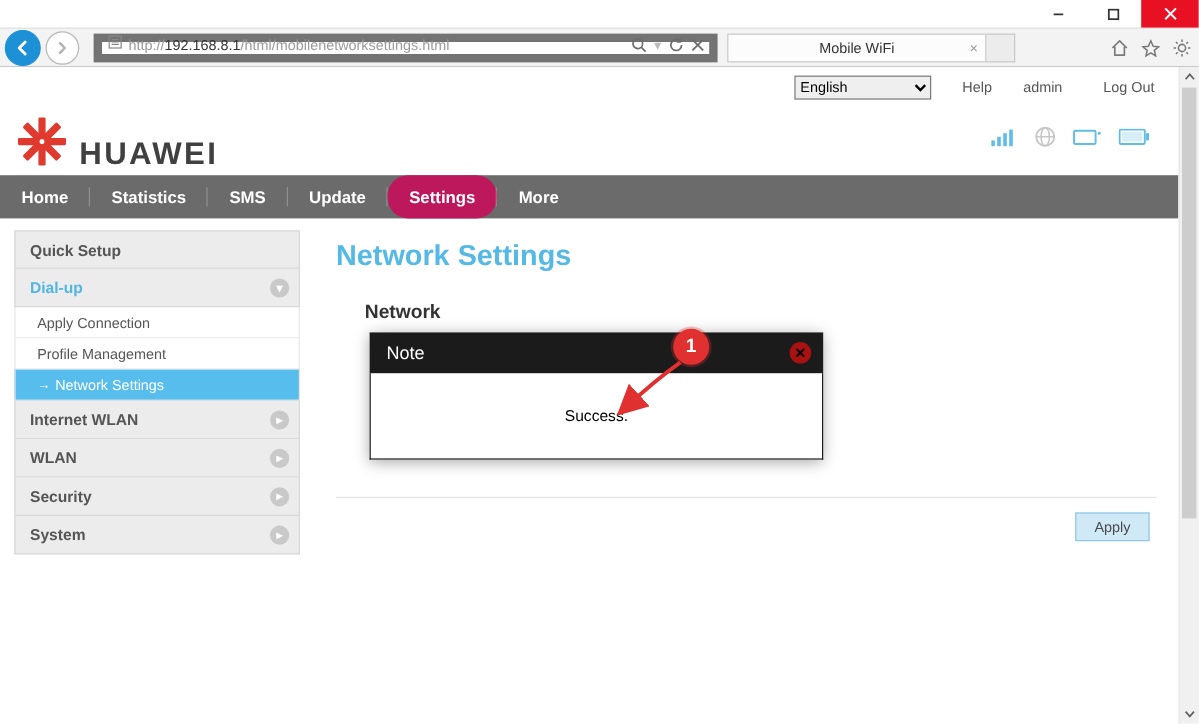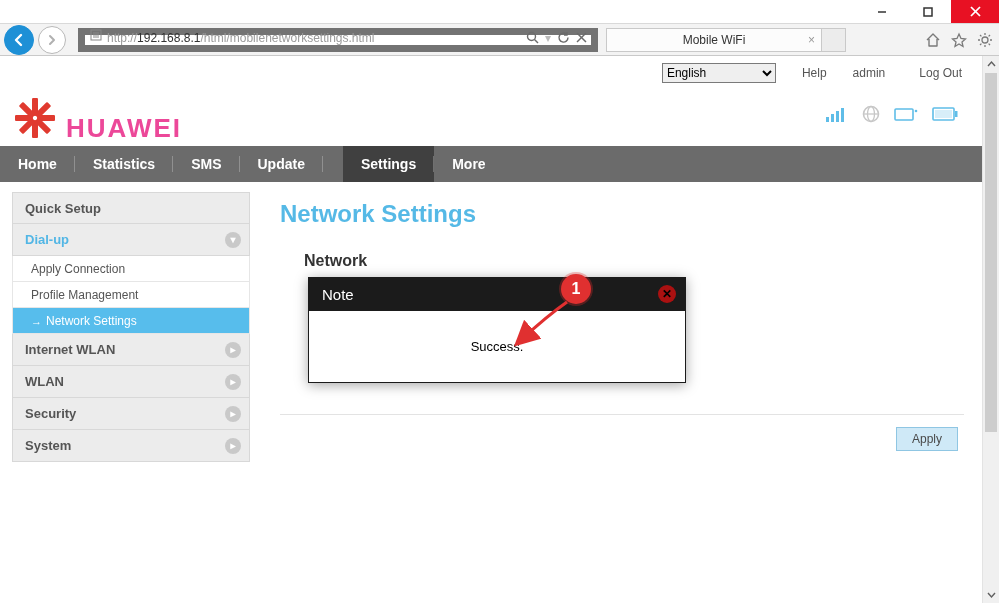--- a/index.html
+++ b/index.html
@@ -72,43 +72,43 @@
     height: 30px; padding: 4px 20px 0 0; gap: 26px; font-size: 12px; color: #555;
   }
   .lang-select {
     width: 114px; height: 20px; border: 1px solid #7a7a7a; font-size: 12px; background: #efefef;
   }
   .util-link { color: #555; cursor: pointer; }
 
   
   .logo-row { height: 60px; display: flex; align-items: center; padding-left: 12px; justify-content: space-between; padding-right: 24px; }
   .logo { display: flex; align-items: center; gap: 10px; }
-  .logo-text { font-size: 26px; letter-spacing: 2px; color: #ec4899; font-weight: 600; margin-top: 24px; }
+  .logo-text { font-size: 26px; letter-spacing: 2px; color: #404040; font-weight: 600; margin-top: 24px; }
   .petal {
     width: 44px; height: 44px; position: relative;
   }
   .petal .p {
     position: absolute; left: 20px; top: 4px; width: 6px; height: 18px;
     background: #e03a2f; border-radius: 3px 3px 8px 8px; transform-origin: 3px 20px;
   }
   .status-icons { display: flex; gap: 14px; align-items: center; color: #9a9a9a; }
 
   
   .main-nav {
     height: 36px; background: #6b6b6b; display: flex; align-items: stretch;
     font-size: 14px; color: #fff; font-weight: 600;
   }
   .main-nav .mi {
-    padding: 0 18px; display: flex; align-items: center; position: relative; cursor: pointer;
+    padding: 0 18px; display: flex; align-items: center; position: relative; cursor: pointer; border-radius: 17px;
   }
   .main-nav .sep::after {
     content: ""; position: absolute; right: 0; top: 10px; bottom: 10px; width: 1px;
     background: rgba(255,255,255,0.25);
   }
-  .main-nav .mi.active { background: #404040; margin-left: 20px; }
+  .main-nav .mi.active { background: #be185d; }
 
   
   .content { display: flex; gap: 16px; padding: 10px 12px; align-items: flex-start; border-radius: 12px; }
 
   
   .sidebar { width: 238px; }
   .sb-item {
     height: 32px; background: #ececec; border: 1px solid #d8d8d8; border-top: none;
     display: flex; align-items: center; padding: 0 12px; font-size: 13px; color: #555;
     font-weight: 600; position: relative; cursor: pointer;

